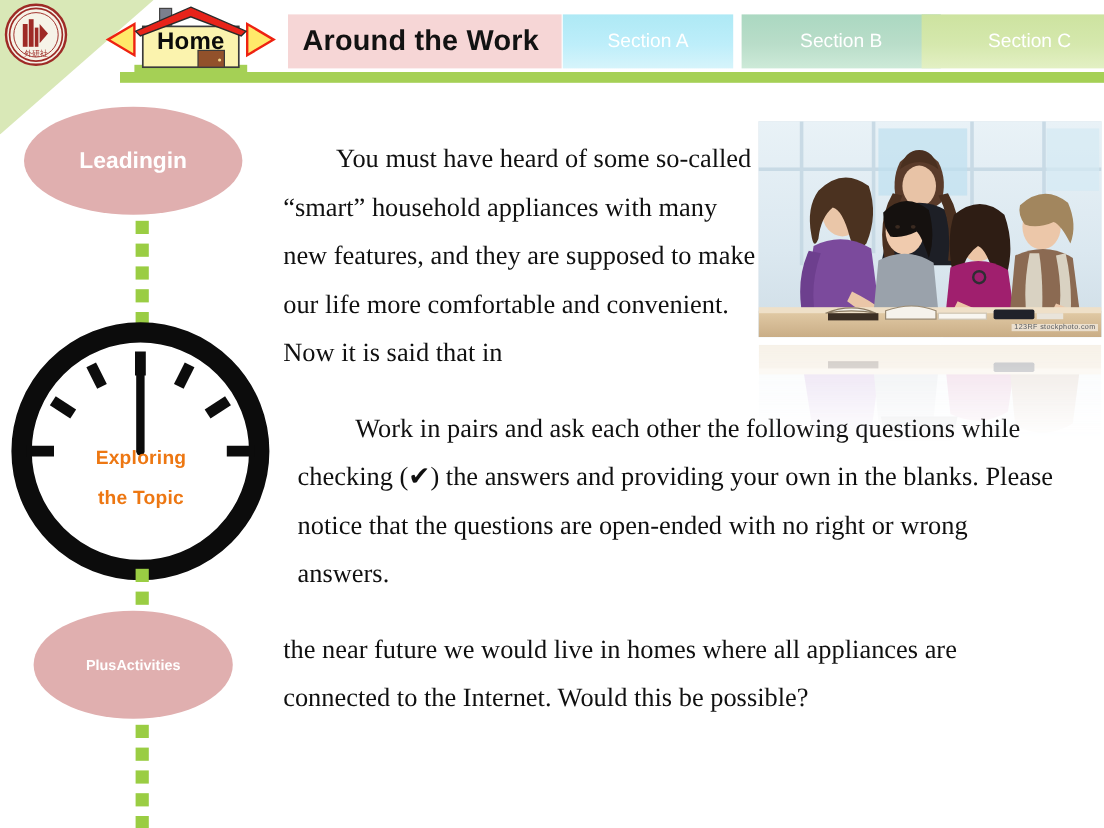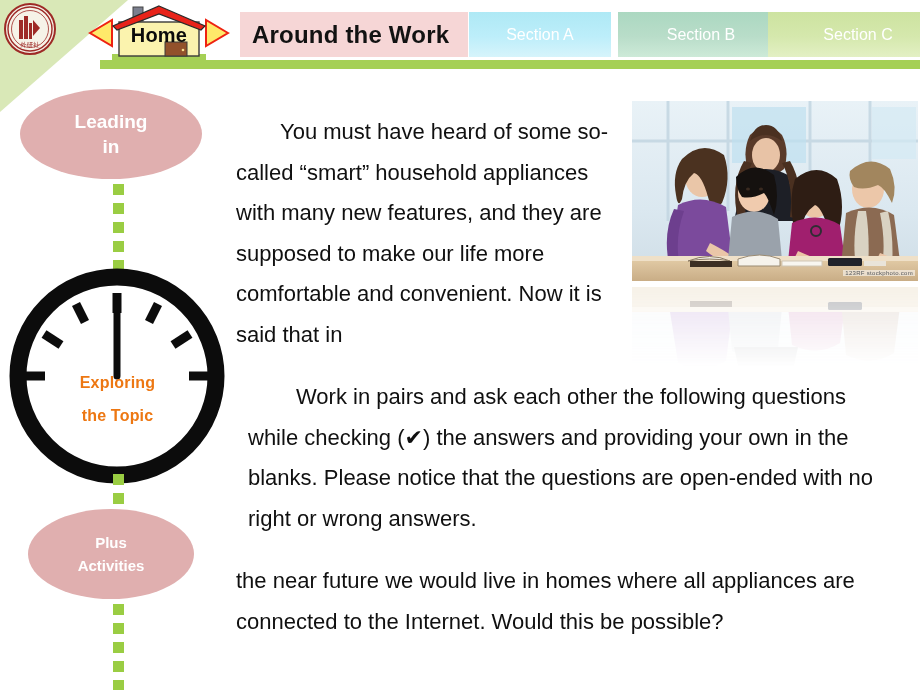--- a/index.html
+++ b/index.html
@@ -106,47 +106,47 @@
   }
   .dots i {
     display: block; width: 11px; height: 11px;
     background: #9acd43; margin-bottom: 8px;
   }
 
   .pill {
     position: absolute;
     border-radius: 50%;
     background: #e0afaf;
-    display: flex; flex-direction: column;
+    display: flex; 
     align-items: center; justify-content: center;
     color: #ffffff; font-weight: bold;
     font-size: 19px; line-height: 25px;
     text-align: center; cursor: pointer;
   }
   #pill-leading { left: 20px; top: 17px; width: 182px; height: 90px; }
-  #pill-plus    { left: 28px; top: 437px; width: 166px; height: 90px; font-size: 15px; line-height: 23px; }
+  #pill-plus    { left: 28px; top: 437px; width: 166px; height: 90px; font-size: 12px; line-height: 23px; }
 
   #clock { position: absolute; left: 0px; top: 196px; width: 235px; height: 216px; cursor: pointer; }
   #clock svg { display: block; }
   #clock-label {
     position: absolute; left: 0px; top: 196px; width: 235px; height: 216px;
     display: flex; flex-direction: column; align-items: center; justify-content: center;
     z-index: 2; pointer-events: none;
     padding-top: 46px; box-sizing: border-box;
   }
   #clock-label span {
     color: #ed7712; font-weight: bold; font-size: 16px; line-height: 33px;
     letter-spacing: .2px;
   }
 
   
   #content {
     position: absolute; left: 236px; top: 90px;
     width: 666px;
-    font-family: Liberation Sans, sans-serif;
+    font-family: Liberation Serif, serif;
     color: #101010;
     z-index: 2;
   }
   .para { font-size: 22px; line-height: 40.5px; }
   #p1 { width: 396px; text-indent: 44px; }
   #p2 { width: 640px; margin-top: 0; }
   #p3 { width: 640px; margin-top: 2px; text-indent: 48px; padding-left: 12px; }
 
   
   #photo-wrap { position: absolute; left: 632px; top: 101px; width: 286px; height: 280px; z-index: 3; }

